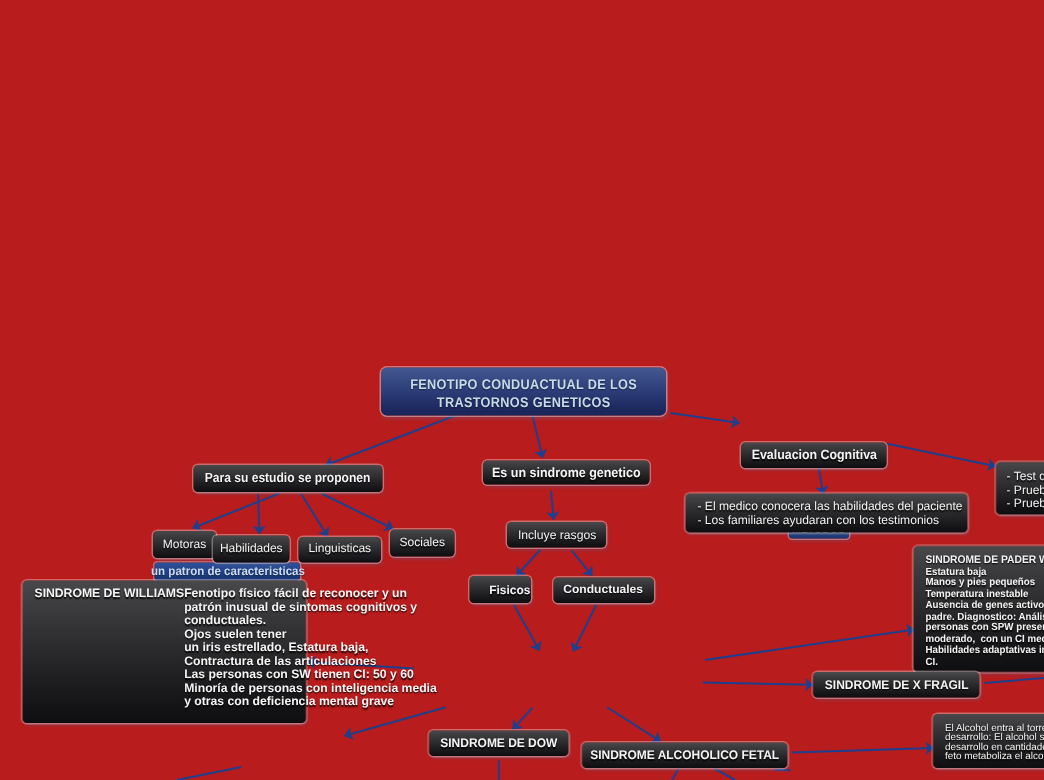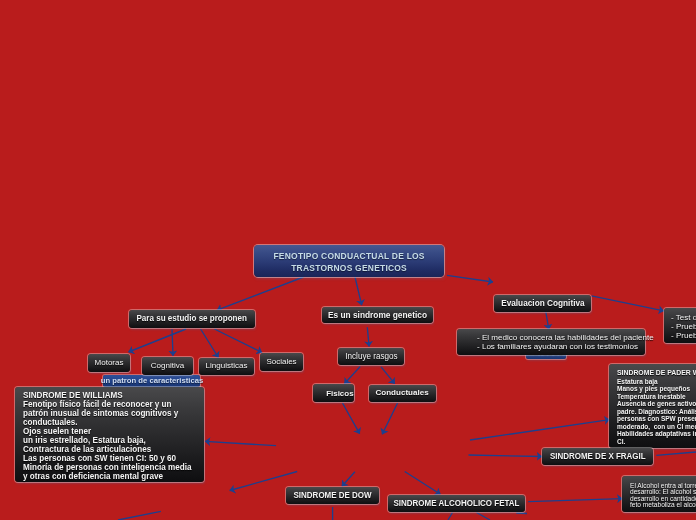--- a/index.html
+++ b/index.html
@@ -69,41 +69,41 @@
       </g>
     </svg>
 
   <div class="node title" style="left:254px;top:245px;width:190px;height:32px;font-size:9.3px;line-height:11.1px;letter-spacing:0.25px;padding-top:3px;"><span class="t">FENOTIPO CONDUACTUAL DE LOS
 TRASTORNOS GENETICOS</span></div>
 
   <div class="node dark" style="left:129px;top:310px;width:126px;height:18px;font-size:8.85px;"><span class="t">Para su estudio se proponen</span></div>
 
   <div class="node blue" style="left:103px;top:335px;width:97px;height:12px;font-size:8.1px;--sx:0.95;"><span class="t">un patron de caracteristicas</span></div>
 
-  <div class="node dark" style="left:88px;top:354px;width:42px;height:18px;font-size:8.0px;font-weight:normal;--sx:1.0;"><span class="t">Motoras</span></div>
-  <div class="node dark" style="left:142px;top:357px;width:51px;height:18px;font-size:8.0px;font-weight:normal;--sx:1.0;"><span class="t">Cognitiva</span></div>
+  <div class="node dark" style="left:102px;top:354px;width:42px;height:18px;font-size:8.0px;font-weight:normal;--sx:1.0;"><span class="t">Motoras</span></div>
+  <div class="node dark" style="left:142px;top:357px;width:51px;height:18px;font-size:8.0px;font-weight:normal;--sx:1.0;"><span class="t">Habilidades</span></div>
   <div class="node dark" style="left:199px;top:358px;width:55px;height:17px;font-size:8.0px;font-weight:normal;--sx:1.0;"><span class="t">Linguisticas</span></div>
   <div class="node dark" style="left:260px;top:353px;width:43px;height:18px;font-size:8.0px;font-weight:normal;--sx:1.0;"><span class="t">Sociales</span></div>
 
   <div class="node dark" style="left:310px;top:307px;width:111px;height:16px;font-size:9px;margin-left:12px;--sx:0.925;"><span class="t">Es un sindrome genetico</span></div>
   <div class="node dark" style="left:338px;top:348px;width:66px;height:17px;font-size:8.2px;font-weight:normal;--sx:0.99;"><span class="t">Incluye rasgos</span></div>
   <div class="node dark" style="left:313px;top:384px;width:41px;height:18px;font-size:8.05px;justify-content:flex-end;--sx:0.99;"><span class="t">Fisicos</span></div>
   <div class="node dark" style="left:369px;top:385px;width:67px;height:17px;font-size:7.9px;--sx:1.02;"><span class="t">Conductuales</span></div>
 
 
   <div class="node dark" style="left:494px;top:295px;width:97px;height:17px;font-size:8.9px;--sx:0.93;"><span class="t">Evaluacion Cognitiva</span></div>
   <div class="node blue" style="left:526px;top:307px;width:40px;height:12px;font-size:7.4px;--sx:0.95;"><span class="t">METODOS</span></div>
   <div class="node blue" style="left:595px;top:293px;width:38px;height:13px;font-size:7.4px;--sx:0.95;"><span class="t">PRUEBAS</span></div>
-  <div class="node dark para" style="left:457px;top:329px;width:188px;height:26px;font-size:8.05px;font-weight:normal;padding-left:20px;line-height:8.8px;--sx:1.0;padding-top:1px;"><span class="t">- El medico conocera las habilidades del paciente
+  <div class="node dark para" style="left:457px;top:329px;width:188px;height:26px;font-size:8.05px;font-weight:normal;padding-left:8px;line-height:8.8px;--sx:1.0;padding-top:1px;"><span class="t">- El medico conocera las habilidades del paciente
 - Los familiares ayudaran con los testimonios</span></div>
   <div class="node dark para" style="left:664px;top:308px;width:95px;height:35px;font-size:8.05px;font-weight:normal;padding-left:7px;line-height:9px;--sx:1.0;padding-top:2px;"><span class="t">- Test de inteligencia
 - Pruebas de memoria
 - Pruebas de lenguaje</span></div>
 
-  <div class="node dark para" style="left:15px;top:387px;width:189px;height:95px;padding:4px 0 16px 8px;flex-direction:column;align-items:flex-start;justify-content:flex-start;font-size:8.15px;line-height:9.05px;">
+  <div class="node dark para" style="left:15px;top:387px;width:189px;height:95px;padding:4px 0 16px 8px;align-items:flex-start;justify-content:flex-start;font-size:8.15px;line-height:9.05px;">
     <div class="tw" style="--sx:1.0;"><span class="t">SINDROME DE WILLIAMS</span></div>
     <div class="tw" style="--sx:1.0;"><span class="t">Fenotipo físico fácil de reconocer y un
 patrón inusual de sintomas cognitivos y
 conductuales.
 Ojos suelen tener
 un iris estrellado, Estatura baja,
 Contractura de las articulaciones
 Las personas con SW tienen CI: 50 y 60
 Minoría de personas con inteligencia media
 y otras con deficiencia mental grave</span></div>

